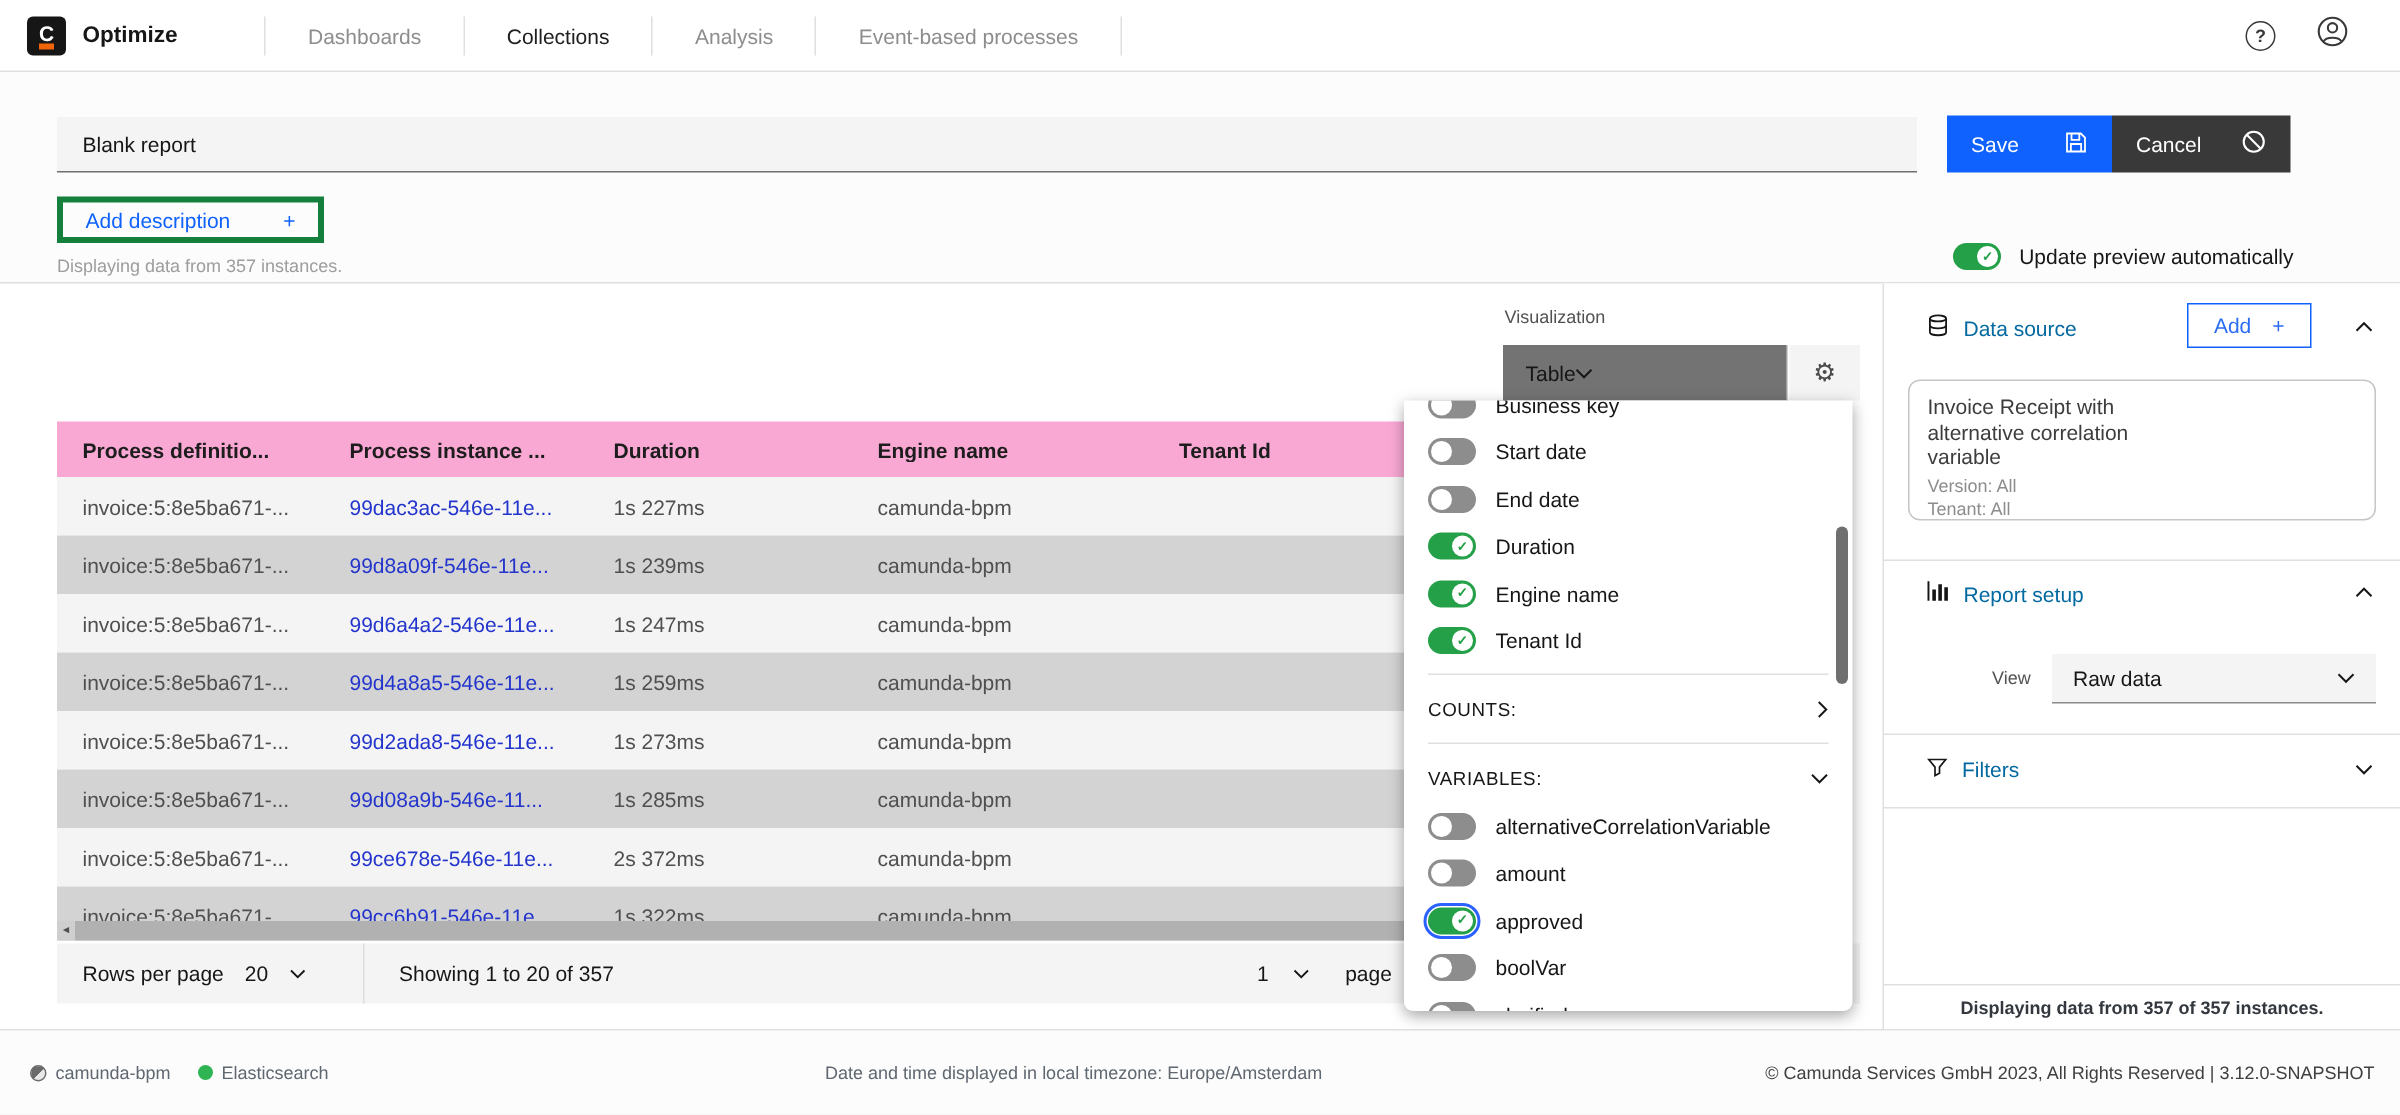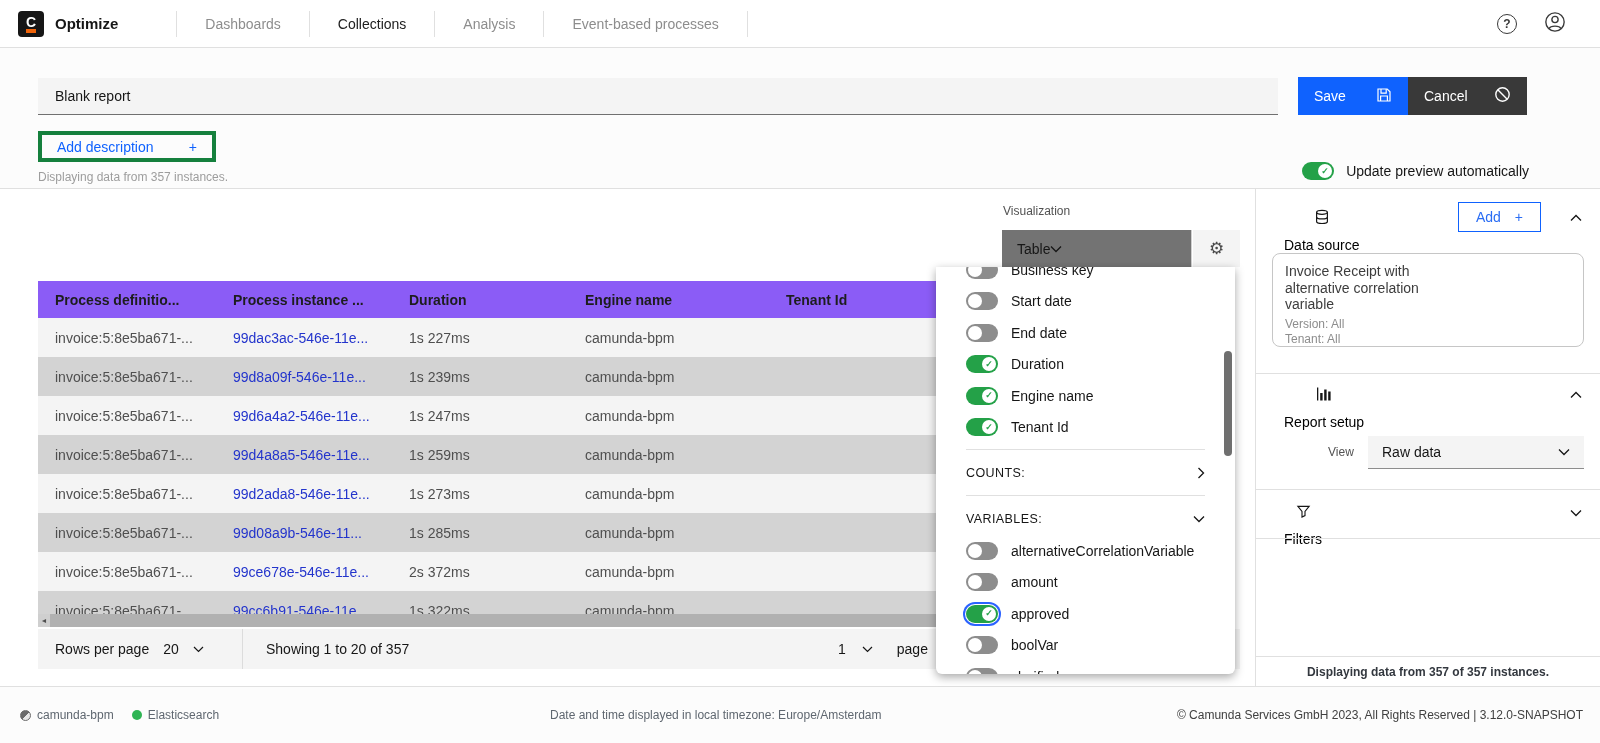--- a/index.html
+++ b/index.html
@@ -52,21 +52,21 @@
 
   .viz-label { position:absolute; left:1003px; top:15px; font-size:12px; color:#525252; }
   .viz-select { position:absolute; left:1002px; top:41px; width:190px; height:37px; background:#737373;
                 display:flex; align-items:center; padding:0 15px;
                 font-size:14px; color:#161616; border-right:1px solid #cfcfcf; cursor:pointer; }
   .viz-gear { position:absolute; left:1193px; top:41px; width:47px; height:37px; background:#f4f4f4;
               display:flex; align-items:center; justify-content:center; font-size:17px; color:#4a4a4a; cursor:pointer; }
 
   
   .data-table { position:absolute; left:38px; top:92px; width:898px; }
-  .thead { display:flex; height:37px; background:#8b5cf6; align-items:center; font-weight:bold; font-size:14px; color:#1d1d1d; }
+  .thead { display:flex; height:37px; background:#f9a8d4; align-items:center; font-weight:bold; font-size:14px; color:#1d1d1d; }
   .rows-clip { height:296px; overflow:hidden; }
   .tr { display:flex; height:39px; align-items:center; font-size:14px; color:#4f4f4f; }
   .tr:nth-child(odd) { background:#f4f4f4; }
   .tr:nth-child(even) { background:#d3d3d3; }
   .td, .th { padding-left:17px; overflow:hidden; white-space:nowrap; }
   .c1 { width:178px; } .c2 { width:176px; } .c3 { width:176px; } .c4 { width:201px; } .c5 { width:167px; }
   .link { color:#2334cc; cursor:pointer; }
 
   .hscroll { position:absolute; left:38px; top:425px; width:898px; height:13px; background:#cfcfcf; display:flex; }
   .hscroll .arrow { width:12px; height:13px; display:flex; align-items:center; justify-content:center;
@@ -76,31 +76,31 @@
   .pagination { position:absolute; left:38px; top:440px; width:1202px; height:40px; background:#f4f4f4;
                 font-size:14px; color:#161616; }
   .pg-left { position:absolute; left:17px; top:0; height:40px; display:flex; align-items:center; gap:14px; }
   .pg-divider { position:absolute; left:204px; top:0; width:1px; height:40px; background:#dcdcdc; }
   .pg-showing { position:absolute; left:228px; top:0; height:40px; display:flex; align-items:center; }
   .pg-page-num { position:absolute; left:800px; top:0; height:40px; display:flex; align-items:center; gap:16px; }
 
   
   .columns-panel { position:absolute; left:936px; top:78px; width:299px; height:407px; background:#fff;
                    box-shadow:0 3px 10px rgba(0,0,0,.35); border-radius:0 0 6px 6px; z-index:6; overflow:hidden; }
-  .panel-inner { padding:0 30px; }
+  .panel-inner { padding:0 16px; }
   .toggle-row { height:31.5px; display:flex; align-items:center; gap:13px; font-size:14px; color:#161616; }
   .toggle-row.clip-top { margin-top:-13px; }
   .panel-divider { border:none; border-top:1px solid #e0e0e0; margin:6px 0; }
   .panel-section-row { height:33px; display:flex; align-items:center; justify-content:space-between;
                        font-size:12.5px; color:#161616; letter-spacing:.4px; cursor:pointer; }
   .panel-scroll-thumb { position:absolute; right:3px; top:84px; width:8px; height:105px; background:#6f6f6f; border-radius:4px; }
 
   
   .sidebar { position:absolute; right:0; top:0; width:345px; height:498px; background:#fff; border-left:1px solid #e0e0e0; }
-  .sb-title-row { position:absolute; left:28px; display:flex; align-items:center; gap:9px; font-size:14px; color:#000000;flex-direction:column; }
+  .sb-title-row { position:absolute; left:28px; display:flex; align-items:center; gap:9px; font-size:14px; color:#0369a1; }
   .sb-title { font-weight:normal; }
   .sb-chev { position:absolute; cursor:pointer; }
   .add-btn { position:absolute; left:202px; top:13px; width:83px; height:30px; border:1px solid #0f62fe;
              color:#2a6df4; font-size:14px; display:flex; align-items:center; justify-content:center; gap:14px;
              background:#fff; cursor:pointer; }
   .ds-card { position:absolute; left:16px; top:64px; width:312px; height:94px; border:1px solid #c6c6c6;
              border-radius:8px; padding:9px 12px; }
   .ds-card-name { font-size:14px; color:#3d3d3d; line-height:16.5px; max-width:175px; }
   .ds-card-meta { font-size:12px; color:#8d8d8d; line-height:15px; margin-top:4px; }
   .sb-border { position:absolute; left:0; width:100%; height:0; border-top:1px solid #e0e0e0; }

